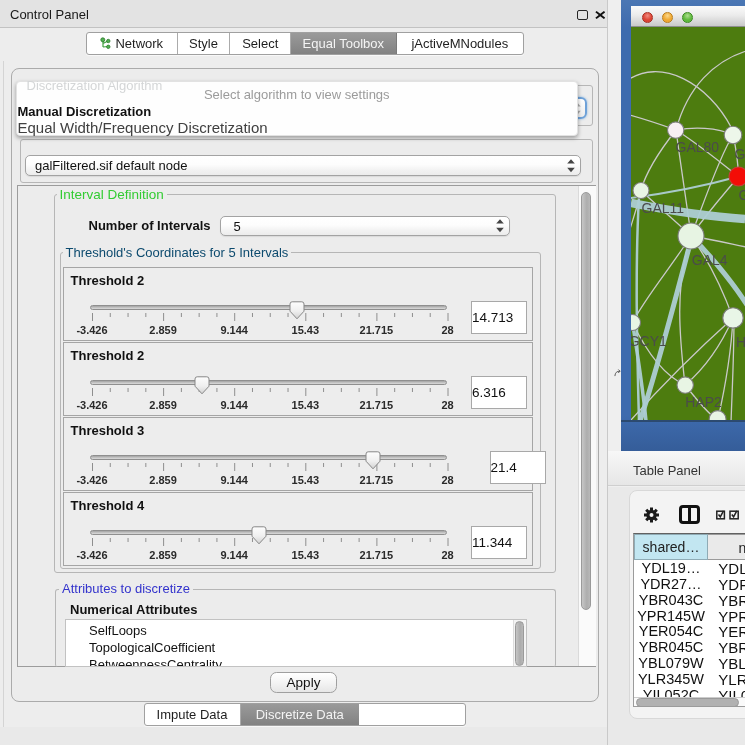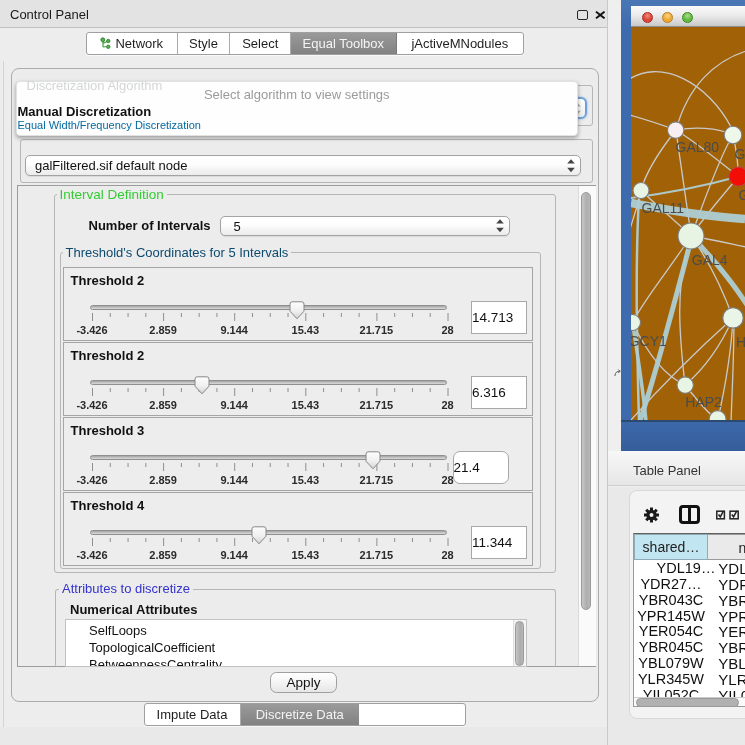--- a/index.html
+++ b/index.html
@@ -70,21 +70,21 @@
  <div class="ctext">galFiltered.sif default node</div>
 </div>
 <svg class="abs" style="left:565.5px;top:157.5px;" width="10" height="16" viewBox="0 0 10 16">
       <path d="M1.2 5.6 L5 1.2 L8.8 5.6 Z" fill="#444"></path>
       <path d="M1.2 9.8 L5 14.2 L8.8 9.8 Z" fill="#444"></path>
     </svg>
 <div class="abs" style="left:16px;top:80.5px;width:561.5px;height:55px;background:#FEFEFE;border-radius:4px;border:0.5px solid #E2E2E2;box-shadow:0 2px 4px rgba(0,0,0,0.35);"></div>
 <div class="abs" style="left:26.5px;top:77.5px;font-size:13px;color:#D4D6D7;">Discretization Algorithm</div>
 <div class="abs" style="left:16px;top:86.5px;width:561.5px;text-align:center;font-size:13px;color:#9B9B9B;">Select algorithm to view settings</div>
 <div class="abs" style="left:17.5px;top:103.5px;font-size:13px;font-weight:bold;color:#111;">Manual Discretization</div>
-<div class="abs" style="left:17.5px;top:118.5px;font-size:11px;color:#0369a1;text-align:center;">Equal Width/Frequency Discretization</div>
+<div class="abs" style="left:17.5px;top:118.5px;font-size:15px;color:#404040;text-align:center;">Equal Width/Frequency Discretization</div>
 
 <div class="abs" style="left:16.5px;top:184.5px;width:579.5px;height:482px;border:1px solid #9C9C9C;background:#ECECEC;overflow:hidden;"></div>
 <div class="abs" style="left:577.5px;top:185.5px;width:18px;height:480px;background:#FAFAFA;border-left:1px solid #DADADA;"></div>
 <div class="abs" style="left:581px;top:192px;width:10px;height:418px;border-radius:5px;background:linear-gradient(90deg,#C6C6C6,#ADADAD 60%,#B8B8B8);border:1px solid #9A9A9A;"></div>
 
 <div class="grp" style="left:53.5px;top:193.5px;width:502px;height:379.5px;"></div>
 <div class="grptitle" style="left:56.5px;top:188px;color:#33CC33;font-size:13.5px;">Interval Definition</div>
 <div class="abs" style="left:88.5px;top:218px;font-size:13px;font-weight:bold;color:#111;">Number of Intervals</div>
 <div class="combo" style="left:219.5px;top:216px;width:290px;height:20px;">
  <div class="ctext" style="left:13px;">5</div>
@@ -158,21 +158,21 @@
       <svg class="abs" style="left:301.3px;top:32.5px;" width="16" height="19" viewBox="0 0 16 19">
         <path d="M3.2 0.8 H12.8 A2.2 2.2 0 0 1 15 3 V10.2 L8 17.8 L1 10.2 V3 A2.2 2.2 0 0 1 3.2 0.8 Z" fill="url(#thg2)" stroke="#878787" stroke-width="1"></path>
         <defs>
           <linearGradient id="thg2" x1="0" y1="0" x2="0" y2="1">
             <stop offset="0" stop-color="#FDFDFD"></stop>
             <stop offset="0.55" stop-color="#EFEFEF"></stop>
             <stop offset="1" stop-color="#D2D2D2"></stop>
           </linearGradient>
         </defs>
       </svg>
-      <div class="vbox" style="left:389px;top:33px;border-radius:7px;">21.4</div>
+      <div class="vbox" style="left:426px;top:33px;">21.4</div>
     </div>
     <div class="thpanel" style="left:62.5px;top:492px;width:470.5px;height:73.5px;">
       <div class="thtitle">Threshold 4</div>
       <div class="track" style="left:26.5px;top:37px;width:357px;"></div>
       <svg class="abs" style="left:0;top:45px;" width="470" height="10" viewBox="0 0 470 10">
         <path d="M28.50 0 V8 M46.27 0 V4 M64.05 0 V4 M81.83 0 V4 M99.60 0 V8 M117.38 0 V4 M135.15 0 V4 M152.93 0 V4 M170.70 0 V8 M188.47 0 V4 M206.25 0 V4 M224.03 0 V4 M241.80 0 V8 M259.57 0 V4 M277.35 0 V4 M295.12 0 V4 M312.90 0 V8 M330.68 0 V4 M348.45 0 V4 M366.23 0 V4 M384.00 0 V8" stroke="#8E8E8E" stroke-width="1" fill="none"></path>
       </svg>
       <div class="ticklabel" style="left:28.5px;top:56px;">-3.426</div>
       <div class="ticklabel" style="left:99.6px;top:56px;">2.859</div>
       <div class="ticklabel" style="left:170.7px;top:56px;">9.144</div>
@@ -212,21 +212,21 @@
 <div class="abs" style="left:608px;top:0;width:137px;height:745px;background:#EFEFEF;"></div>
 <svg class="abs" style="left:614px;top:369px;" width="7" height="8" viewBox="0 0 8 9">
  <path d="M1 8 Q1.5 2 7 2.5 L5 0.5 M7 2.5 L4.8 4.2" stroke="#5A5A5A" stroke-width="1.1" fill="none"></path>
 </svg>
 
 <div class="abs" style="left:621px;top:0;width:124px;height:450.5px;background:linear-gradient(180deg,#4B77B4 0%,#3E6BAE 6%,#3E6BAE 92%,#355D99 100%);"></div>
 <div class="abs" style="left:631px;top:5.5px;width:114px;height:21px;background:linear-gradient(180deg,#FAFAFA 0%,#ECECEC 45%,#C9C9C9 100%);border-bottom:1px solid #8E8E8E;"></div>
 <div class="abs" style="left:642.2px;top:12.3px;width:10.6px;height:10.6px;border-radius:50%;background:radial-gradient(circle at 50% 30%, #F08B80 0%, #DC4434 55%, #DC4434 100%);border:0.6px solid #A83328;"></div>
     <div class="abs" style="left:662.2px;top:12.3px;width:10.6px;height:10.6px;border-radius:50%;background:radial-gradient(circle at 50% 30%, #FBD88B 0%, #EFA832 55%, #EFA832 100%);border:0.6px solid #BB7F20;"></div>
     <div class="abs" style="left:682.2px;top:12.3px;width:10.6px;height:10.6px;border-radius:50%;background:radial-gradient(circle at 50% 30%, #AEDD8F 0%, #5FBA3D 55%, #5FBA3D 100%);border:0.6px solid #3F8A27;"></div>
-<div class="abs" style="left:631px;top:26.5px;width:114px;height:393.5px;background:#a16207;overflow:hidden;">
+<div class="abs" style="left:631px;top:26.5px;width:114px;height:393.5px;background:#4d7c0f;overflow:hidden;">
 <svg width="114" height="394" viewBox="0 0 114 394">
  <g stroke="#C9C9C9" stroke-width="1.3" fill="none">
   <path d="M-6 55 C 30 28, 78 58, 100 100"></path>
   <path d="M45 103 C 56 62, 82 32, 122 22"></path>
   <path d="M45 103 C 20 94, 6 90, -5 87"></path>
   <path d="M45 103 C 30 122, 16 142, 10 163"></path>
   <path d="M45 103 C 50 140, 56 180, 60 208"></path>
   <path d="M45 103 C 66 116, 90 136, 107 149"></path>
   <path d="M45 103 C 62 100, 86 100, 102 108"></path>
   <path d="M102 108 C 105 121, 107 135, 107.5 149.5"></path>
@@ -299,21 +299,21 @@
   <rect x="14" y="1.2" width="8.2" height="7.6"></rect>
   <path d="M2.5 4.5 L4.3 6.8 L7.5 0.8"></path>
   <path d="M15.8 4.5 L17.6 6.8 L20.8 0.8"></path>
  </g>
 </svg>
 <div class="abs" style="left:633px;top:533px;width:112px;height:173.5px;background:#FFF;border:1px solid #9B9B9B;border-top:1.5px solid #616161;border-right:none;overflow:hidden;">
       <div style="position:absolute;left:0;top:0;width:74px;height:25.5px;background:#C2E6F1;border:1px solid #8FABB5;display:flex;align-items:center;justify-content:center;font-size:14px;color:#222;">shared…</div>
       <div style="position:absolute;left:74px;top:0;width:38px;height:25.5px;background:#EAEAEA;border-top:1px solid #9B9B9B;border-bottom:1px solid #9B9B9B;">
         <div style="position:absolute;left:30.5px;top:5px;font-size:14px;color:#222;">name</div>
       </div>
-      <div style="position:absolute;left:0;top:26.0px;width:74px;text-align:center;font-size:14.5px;color:#111;margin-left:15px;">YDL19…</div>
+      <div style="position:absolute;left:0;top:26.0px;width:74px;text-align:center;font-size:14.5px;color:#111;">YDL19…</div>
       <div style="position:absolute;left:84.3px;top:26.0px;font-size:15px;color:#111;white-space:nowrap;">YDL194W</div>
       <div style="position:absolute;left:0;top:41.9px;width:74px;text-align:center;font-size:14.5px;color:#111;">YDR27…</div>
       <div style="position:absolute;left:84.3px;top:41.9px;font-size:15px;color:#111;white-space:nowrap;">YDR277C</div>
       <div style="position:absolute;left:0;top:57.7px;width:74px;text-align:center;font-size:14.5px;color:#111;">YBR043C</div>
       <div style="position:absolute;left:84.3px;top:57.7px;font-size:15px;color:#111;white-space:nowrap;">YBR043C</div>
       <div style="position:absolute;left:0;top:73.5px;width:74px;text-align:center;font-size:14.5px;color:#111;">YPR145W</div>
       <div style="position:absolute;left:84.3px;top:73.5px;font-size:15px;color:#111;white-space:nowrap;">YPR145W</div>
       <div style="position:absolute;left:0;top:89.4px;width:74px;text-align:center;font-size:14.5px;color:#111;">YER054C</div>
       <div style="position:absolute;left:84.3px;top:89.4px;font-size:15px;color:#111;white-space:nowrap;">YER054C</div>
       <div style="position:absolute;left:0;top:105.2px;width:74px;text-align:center;font-size:14.5px;color:#111;">YBR045C</div>

